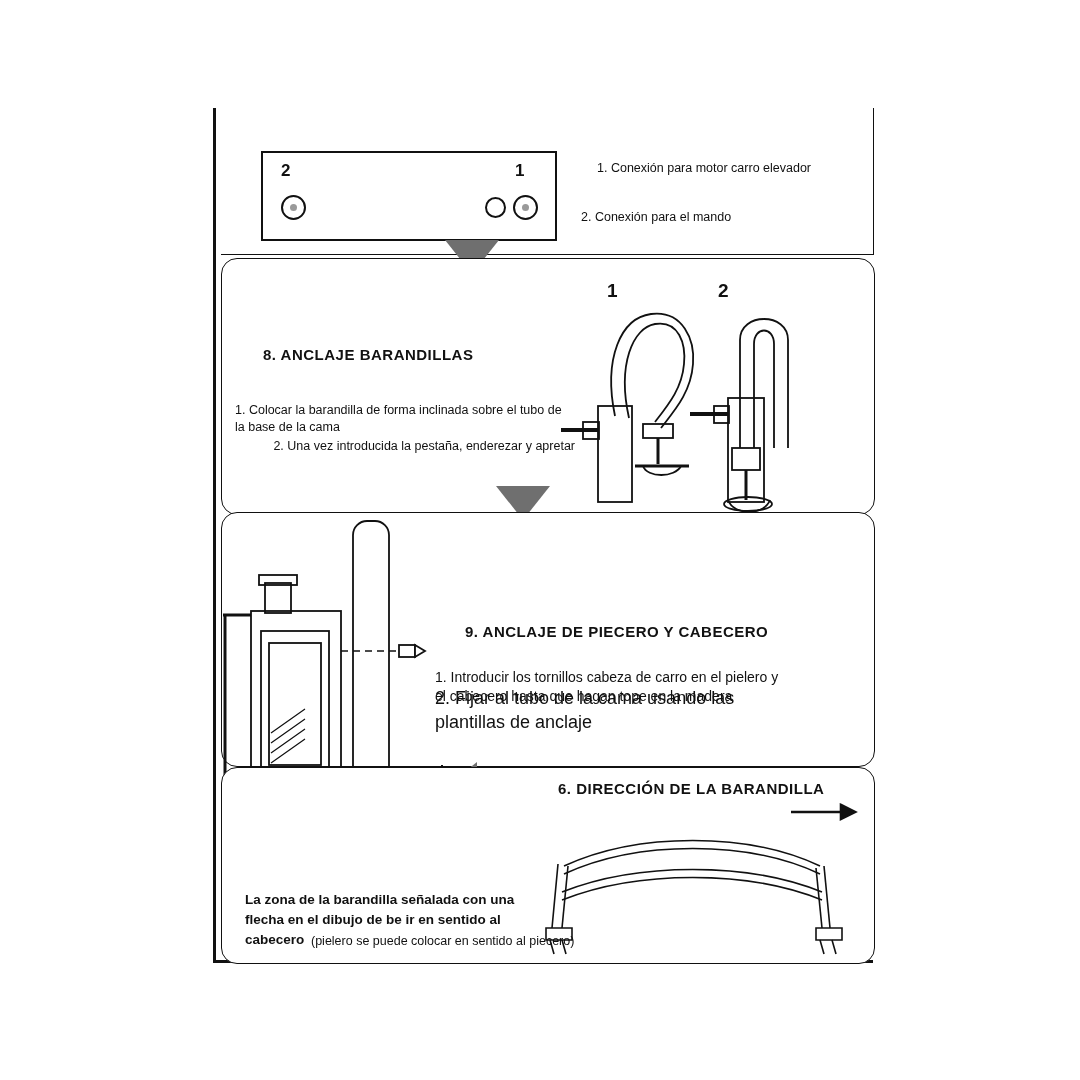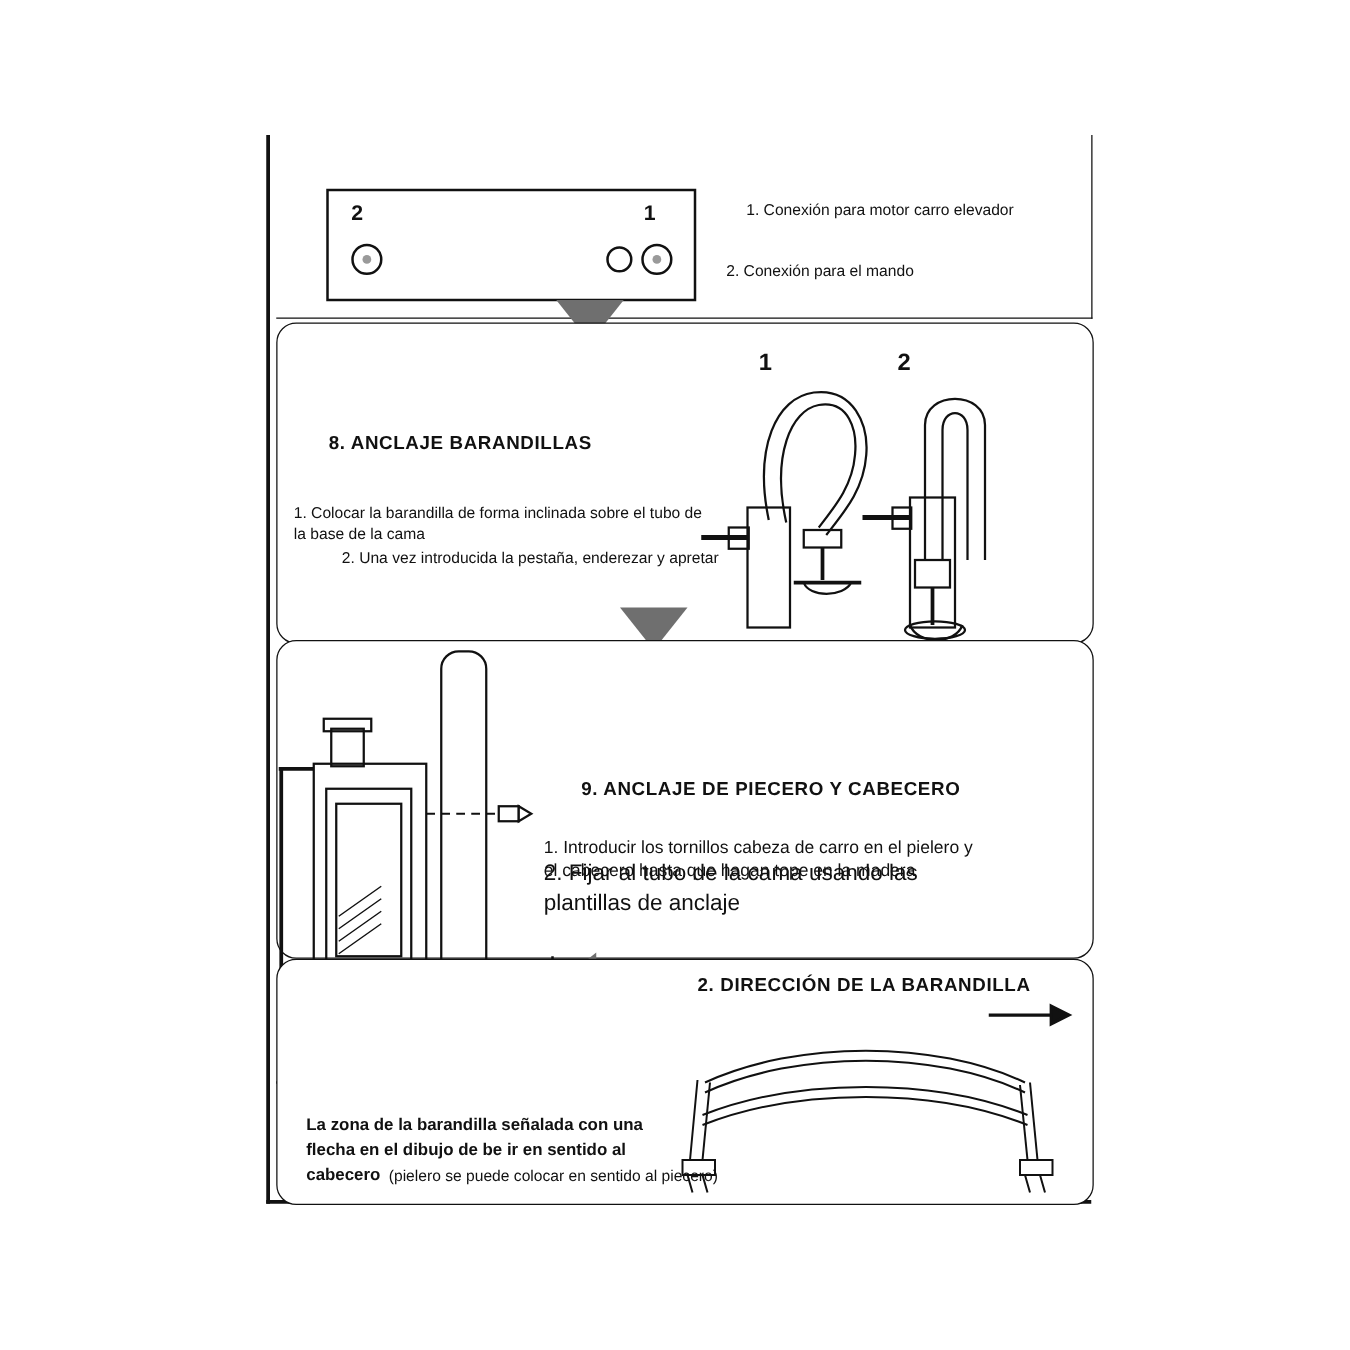--- a/index.html
+++ b/index.html
@@ -218,21 +218,21 @@
       </g>
     </svg>
 
     <div class="arrow-left" style="left:230px; top:654px;"></div>
 
     <div class="ln" style="left:228px; top:657px; width:2px; height:101px;"></div>
     <div class="ln" style="left:8px; top:757px; width:222px; height:2px;"></div>
 
     <div class="panel round" style="left:8px; top:659px; width:652px; height:195px;"></div>
 
-    <div class="title" style="left:345px; top:672px; font-size:15px;">2. DIRECCIÓN DE LA BARANDILLA</div>
+    <div class="title" style="left:345px; top:672px; font-size:15px;">6. DIRECCIÓN DE LA BARANDILLA</div>
 
     <svg style="position:absolute; left:578px; top:694px;" width="66" height="20" viewBox="0 0 66 20">
       <g stroke="#111" stroke-width="2.6" fill="#111">
         <path d="M0 10 L52 10"></path>
         <path d="M50 3 L64 10 L50 17 Z"></path>
       </g>
     </svg>
 
     <svg style="position:absolute; left:315px; top:700px;" width="330" height="150" viewBox="0 0 330 150">
       <g fill="none" stroke="#111" stroke-width="1.6">

